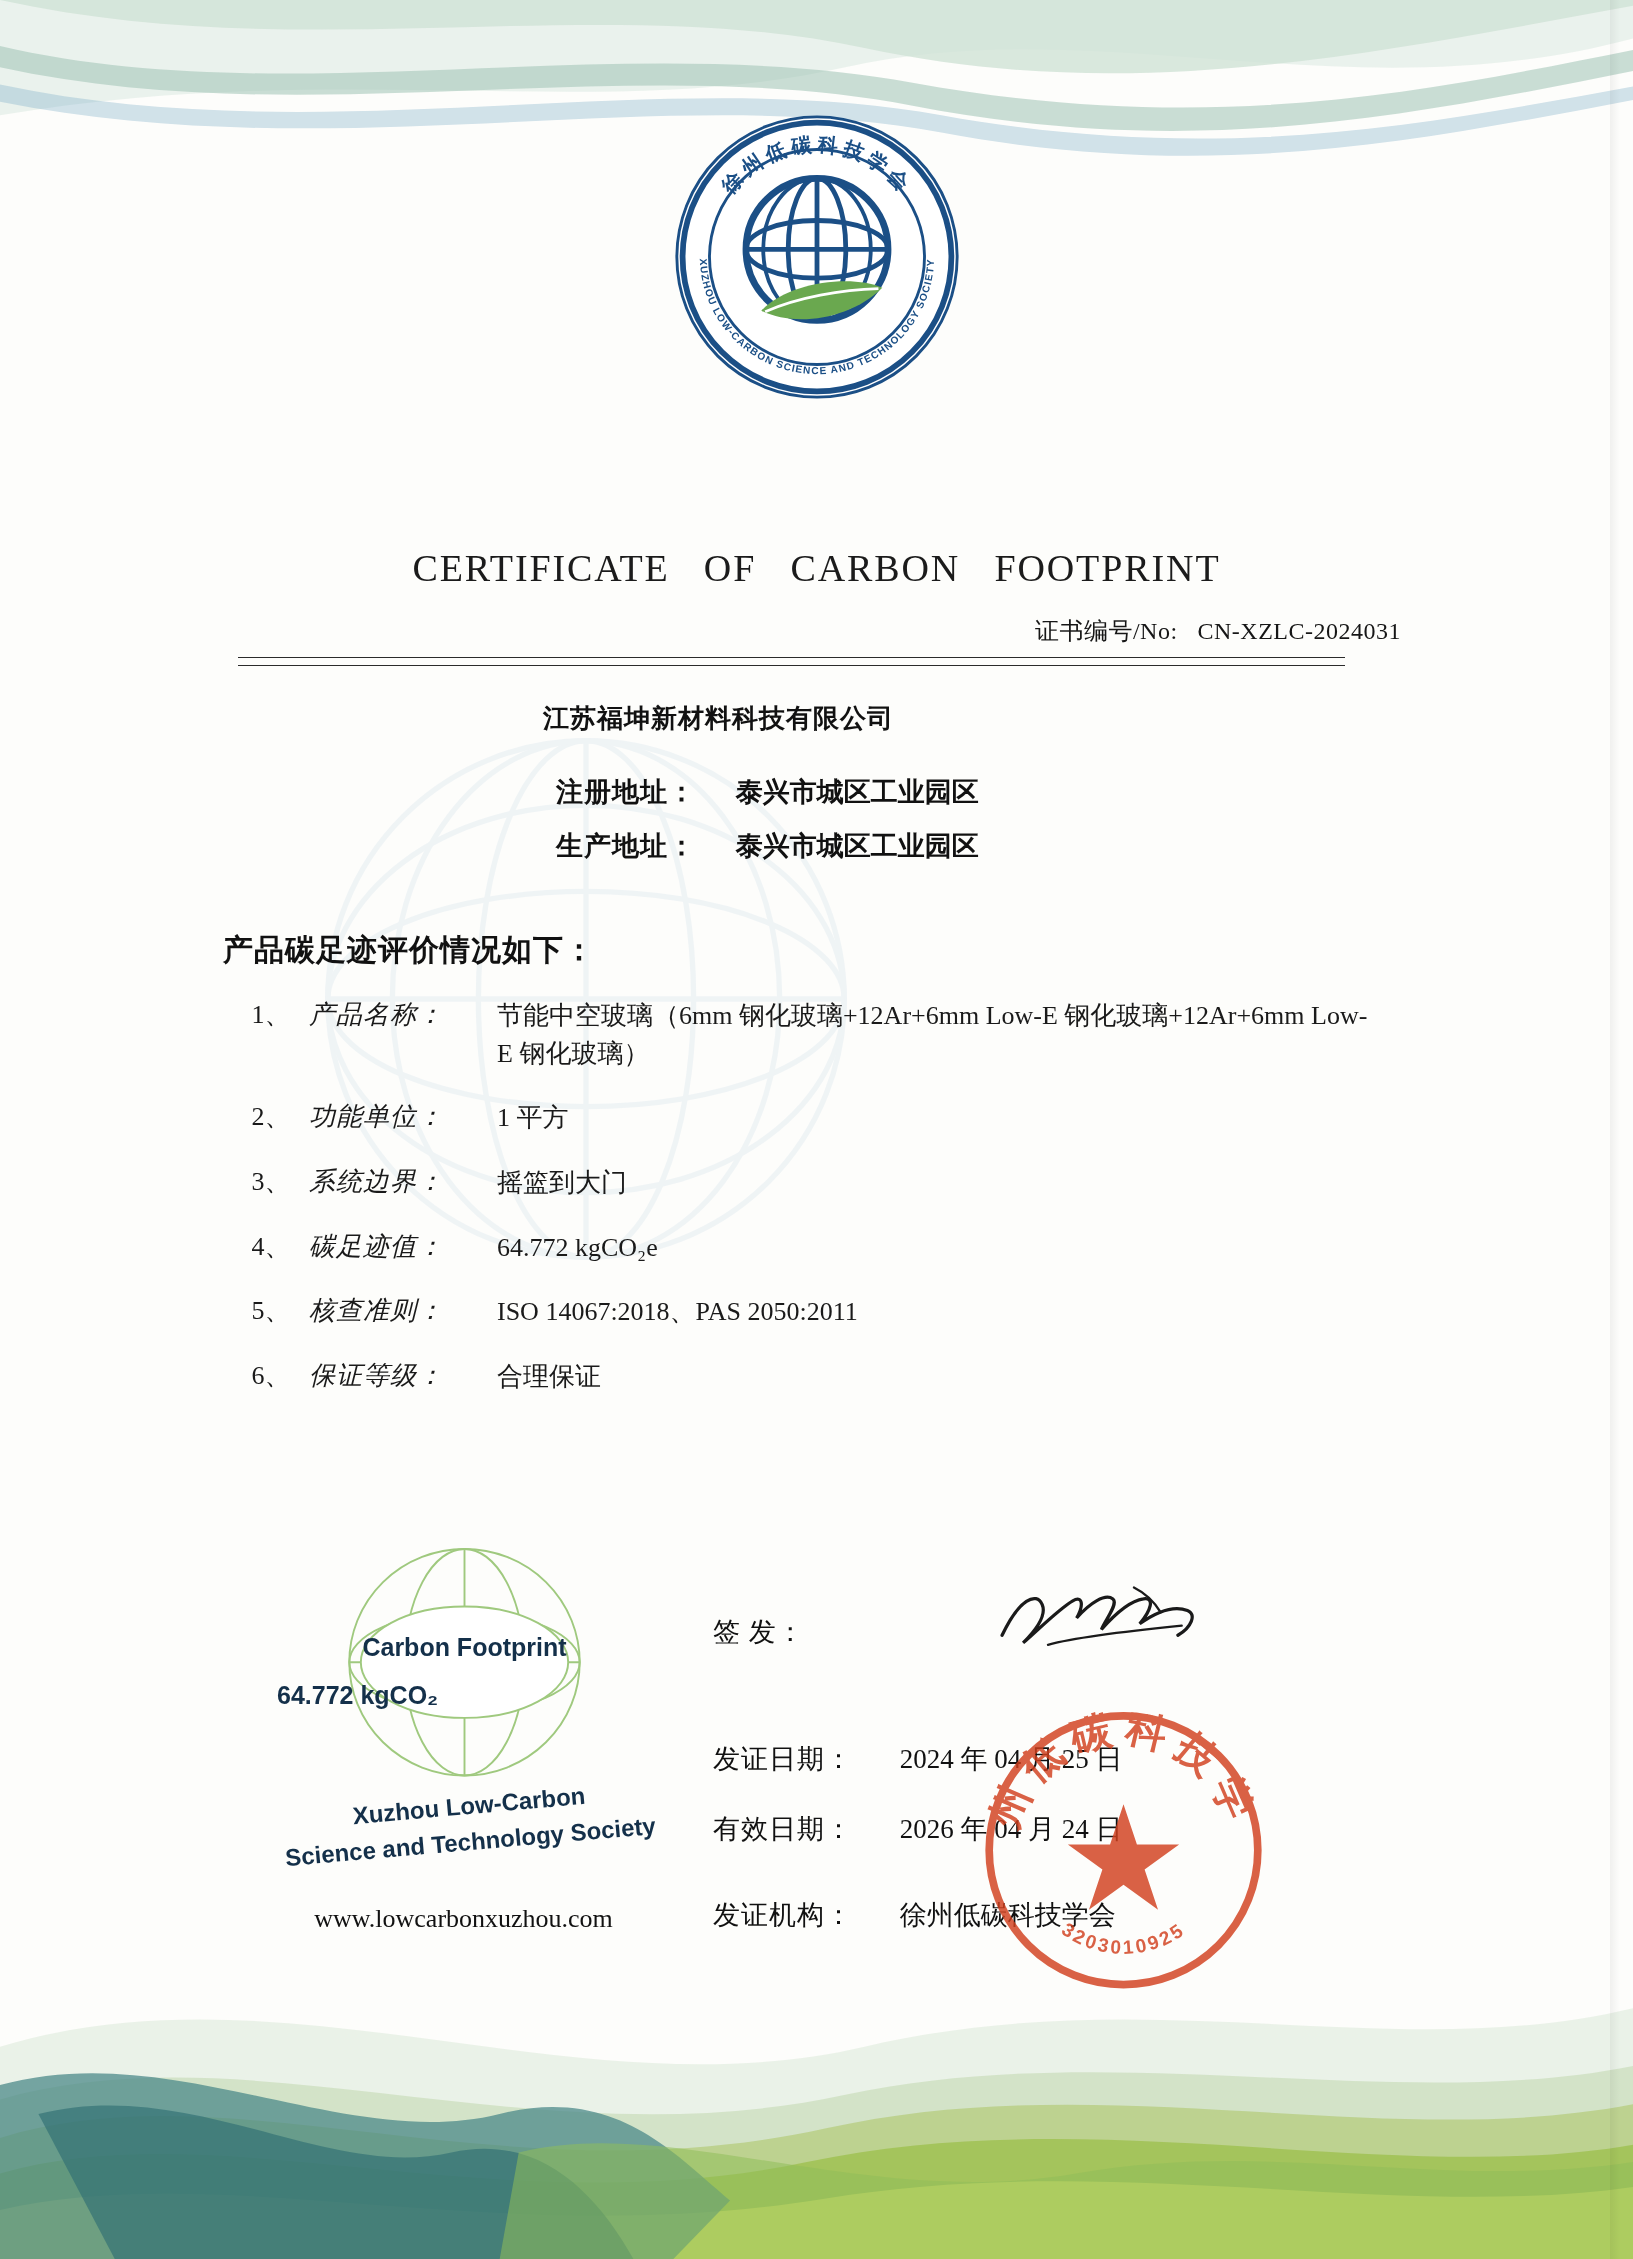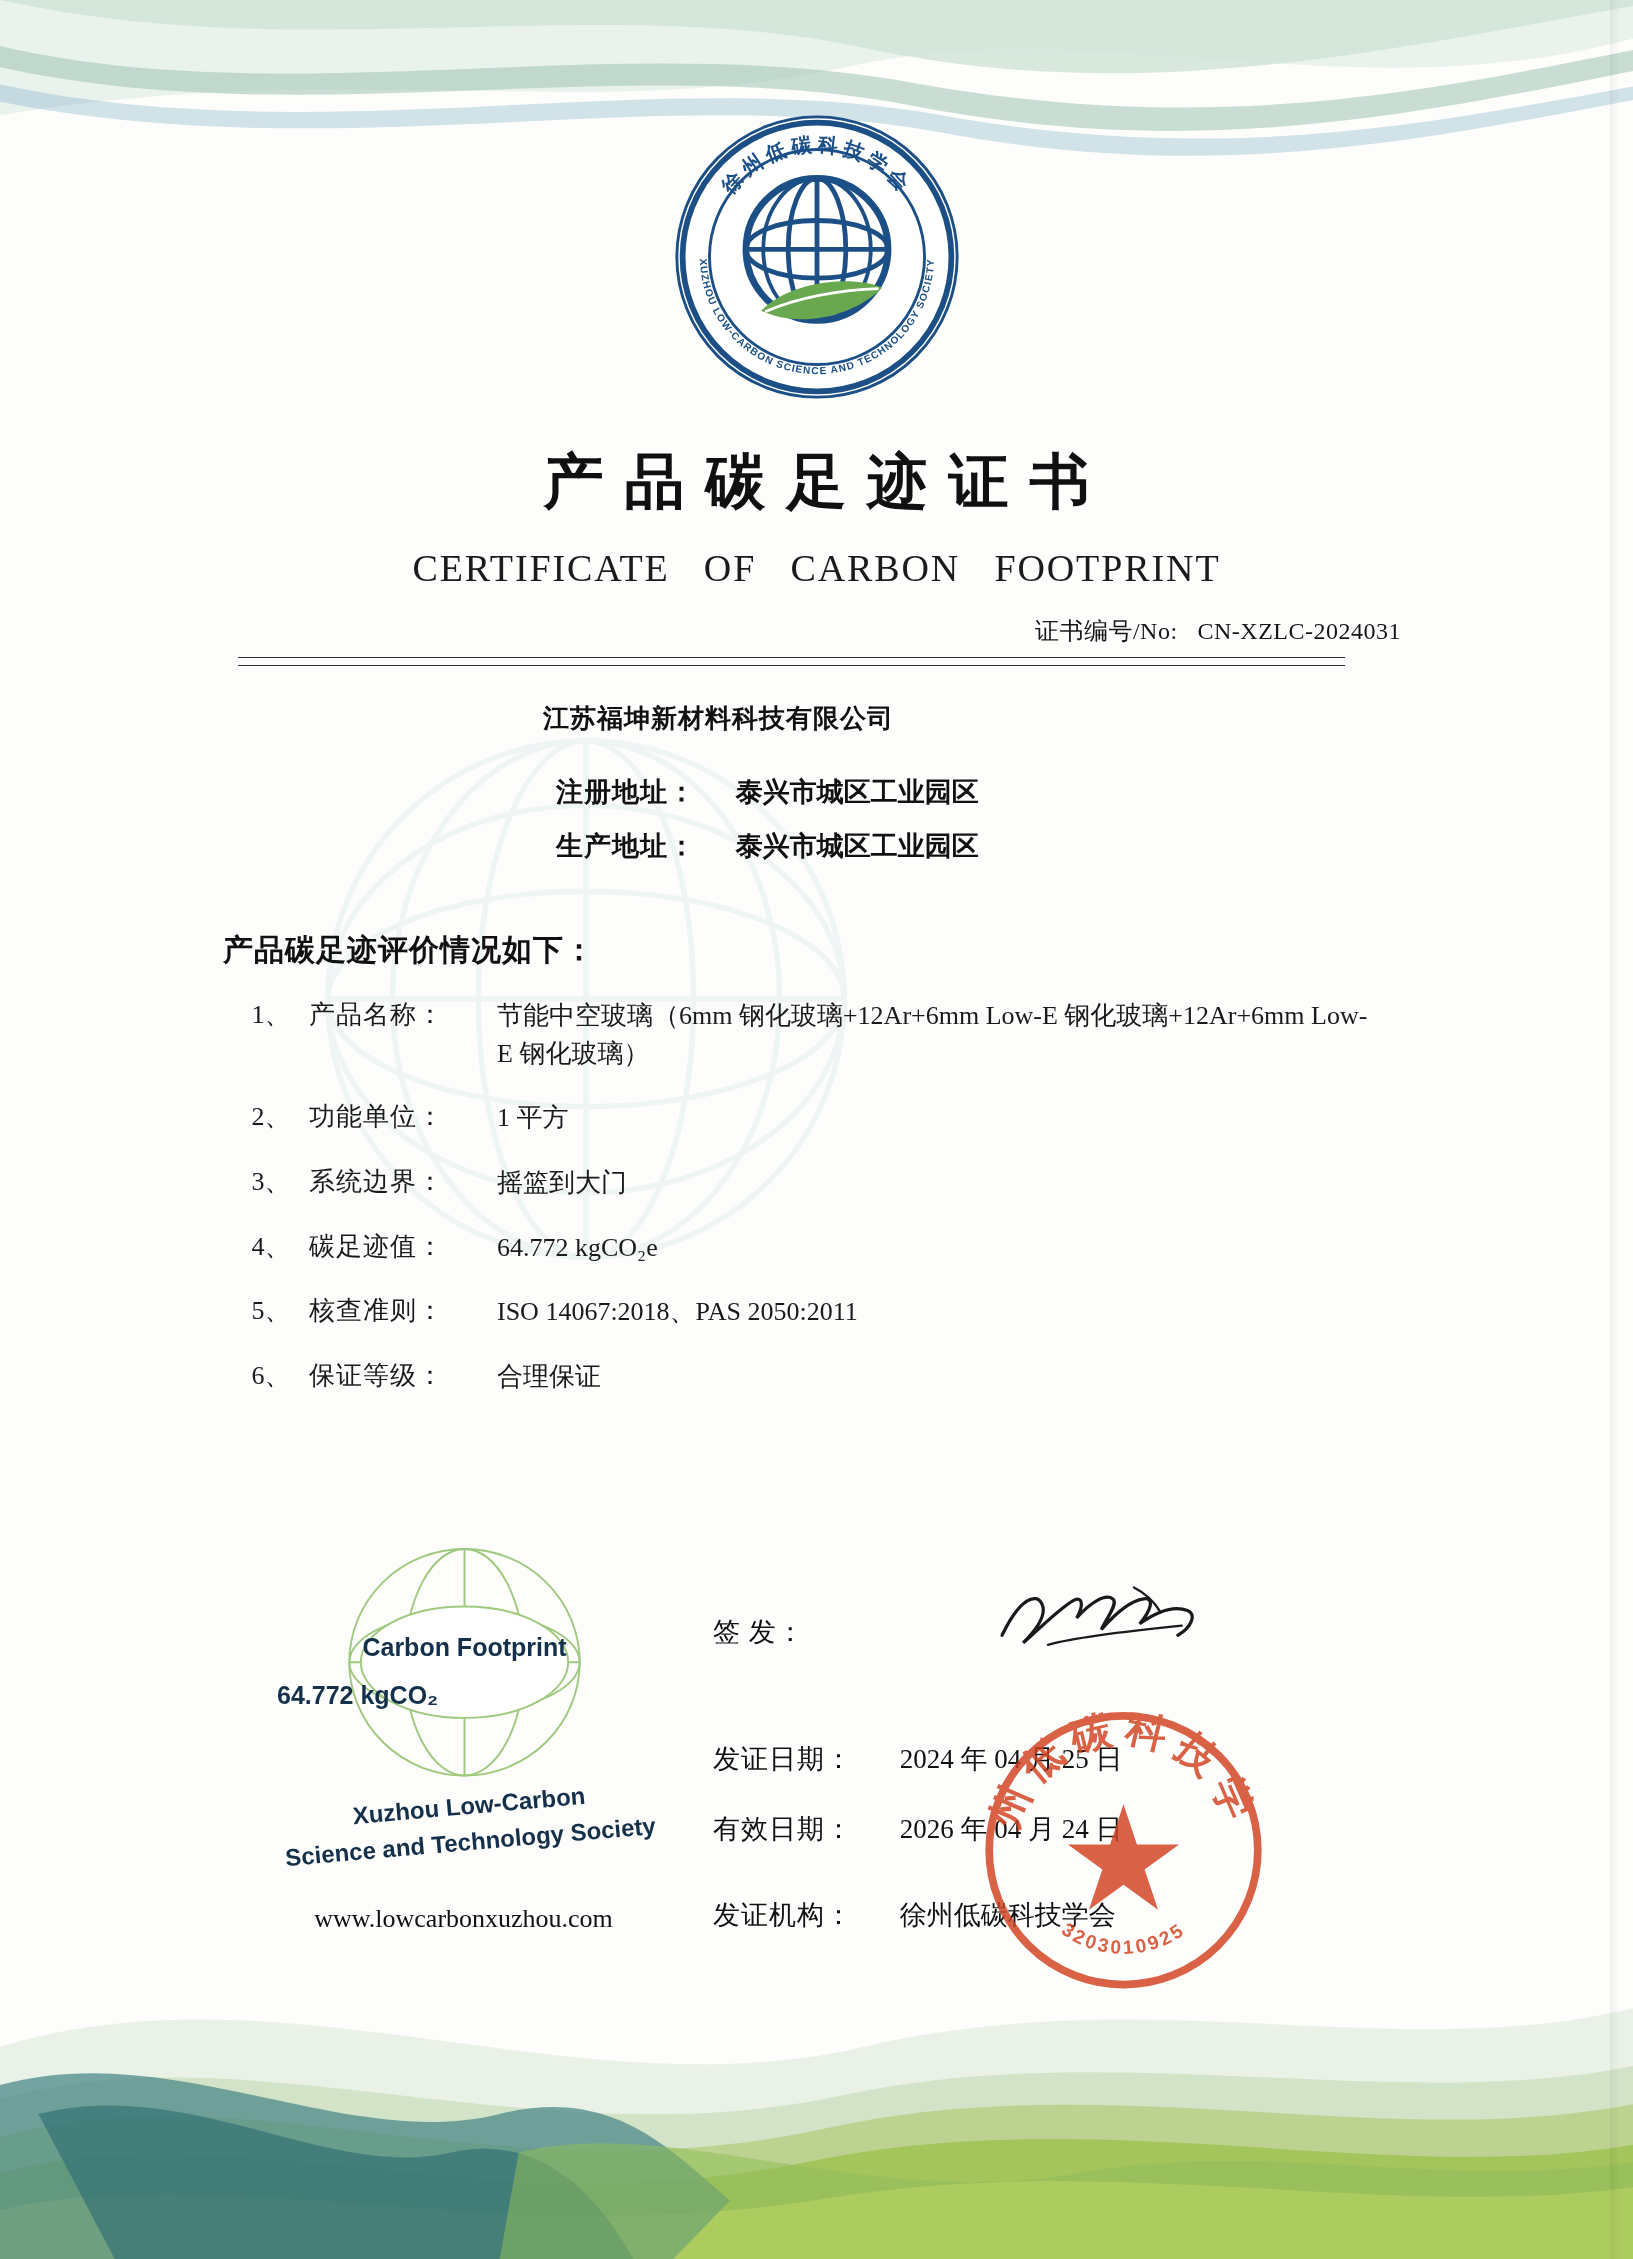--- a/index.html
+++ b/index.html
@@ -152,20 +152,21 @@
     width: 71px;
     flex: 0 0 71px;
     text-align: left;
     padding-left: 13.4px;
     box-sizing: border-box;
   }
   .item .lbl {
     width: 188px;
     flex: 0 0 188px;
     letter-spacing: 1px;
+    font-style: italic;
   }
   .item .val {
     flex: 1 1 auto;
     line-height: 1.45;
   }
 
   
   .globe-badge {
     position: absolute;
     left: 277px;
@@ -331,21 +332,20 @@
       <path d="M96,207 C130,192 176,184 214,183" fill="none" stroke="#ffffff" stroke-width="3"></path>
       <text font-family="'Liberation Sans', sans-serif" font-size="21" font-weight="bold" fill="#1b4f86" letter-spacing="5">
         <textPath href="#arcTop" startOffset="50%" text-anchor="middle">徐州低碳科技学会</textPath>
       </text>
       <text font-family="'Liberation Sans', sans-serif" font-size="10.5" font-weight="bold" fill="#1b4f86" letter-spacing="1.2">
         <textPath href="#arcBottom" startOffset="50%" text-anchor="middle">XUZHOU LOW-CARBON SCIENCE AND TECHNOLOGY SOCIETY</textPath>
       </text>
     </svg>
   </div>
 
-  <div class="title-cn">产品碳足迹证书</div>
   <div class="title-en">CERTIFICATE   OF   CARBON   FOOTPRINT</div>
 
   <div class="cert-no">
     <span>证书编号/No:</span>
     <span style="margin-left:13.4px">CN-XZLC-2024031</span>
   </div>
 
   <div class="rule r1"></div>
   <div class="rule r2"></div>
 

